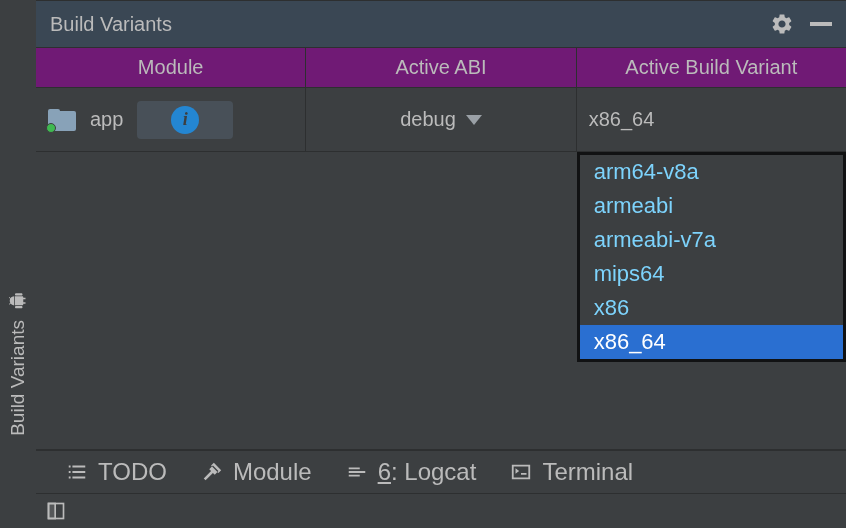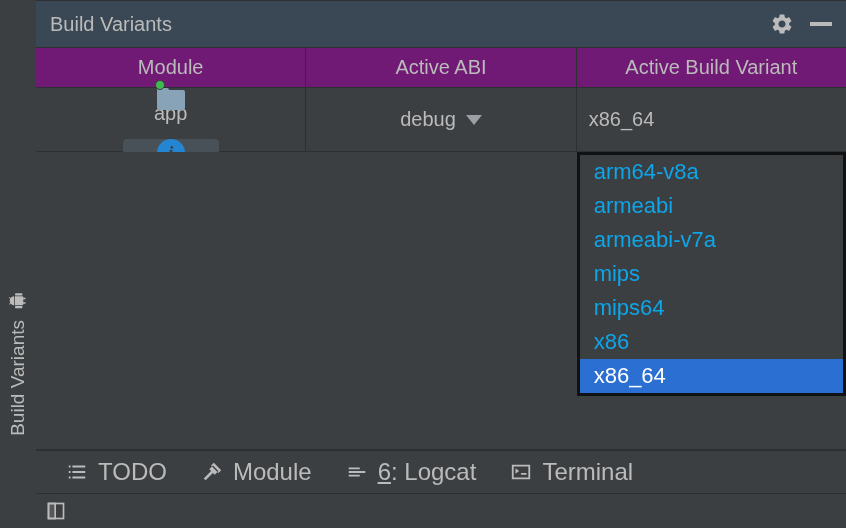--- a/index.html
+++ b/index.html
@@ -73,21 +73,21 @@
     }
     .cell {
       flex: 1;
       display: flex;
       align-items: center;
       padding: 0 12px;
       border-right: 1px solid #2d2f30;
       gap: 10px;
     }
     .cell:last-child { border-right: none; }
-    .module-cell { gap: 14px; flex-direction: column; }
+    .module-cell { gap: 14px; }
     .folder-icon {
       width: 28px; height: 22px;
       position: relative;
     }
     .folder-back {
       width: 28px; height: 20px;
       background: #88a2b8;
       border-radius: 2px;
       position: absolute; top: 2px; left: 0;
     }
@@ -136,21 +136,21 @@
     .dropdown-popup {
       position: absolute;
       top: 64px; left: 0; right: 0;
       background: #3c3f41;
       border: 3px solid #111213;
       z-index: 10;
     }
     .dropdown-item {
       padding: 4px 14px;
       font-size: 22px;
-      color: #0ea5e9;
+      color: #7dd3fc;
       cursor: pointer;
     }
     .dropdown-item.selected {
       background: #2a6fd1;
       color: #ffffff;
     }
     .empty-fill { flex: 1; background: #3c3f41; border-bottom: 1px solid #2d2f30;}
     .bottom-bar {
       height: 44px;
       display: flex;
@@ -227,21 +227,20 @@
     <div class="cell variant-cell">
       <span>debug</span>
       <span class="chevron-down"></span>
     </div>
     <div class="cell dropdown-wrap">
       <span>x86_64</span>
       <div class="dropdown-popup" id="abi-dropdown">
           <div class="dropdown-item">arm64-v8a</div>
           <div class="dropdown-item">armeabi</div>
           <div class="dropdown-item">armeabi-v7a</div>
-          <div class="dropdown-item">mips</div>
           <div class="dropdown-item">mips64</div>
           <div class="dropdown-item">x86</div>
           <div class="dropdown-item selected">x86_64</div>
         </div>
     </div>
   </div>
 
   <div class="empty-fill"></div>
 
   <div class="bottom-bar">

